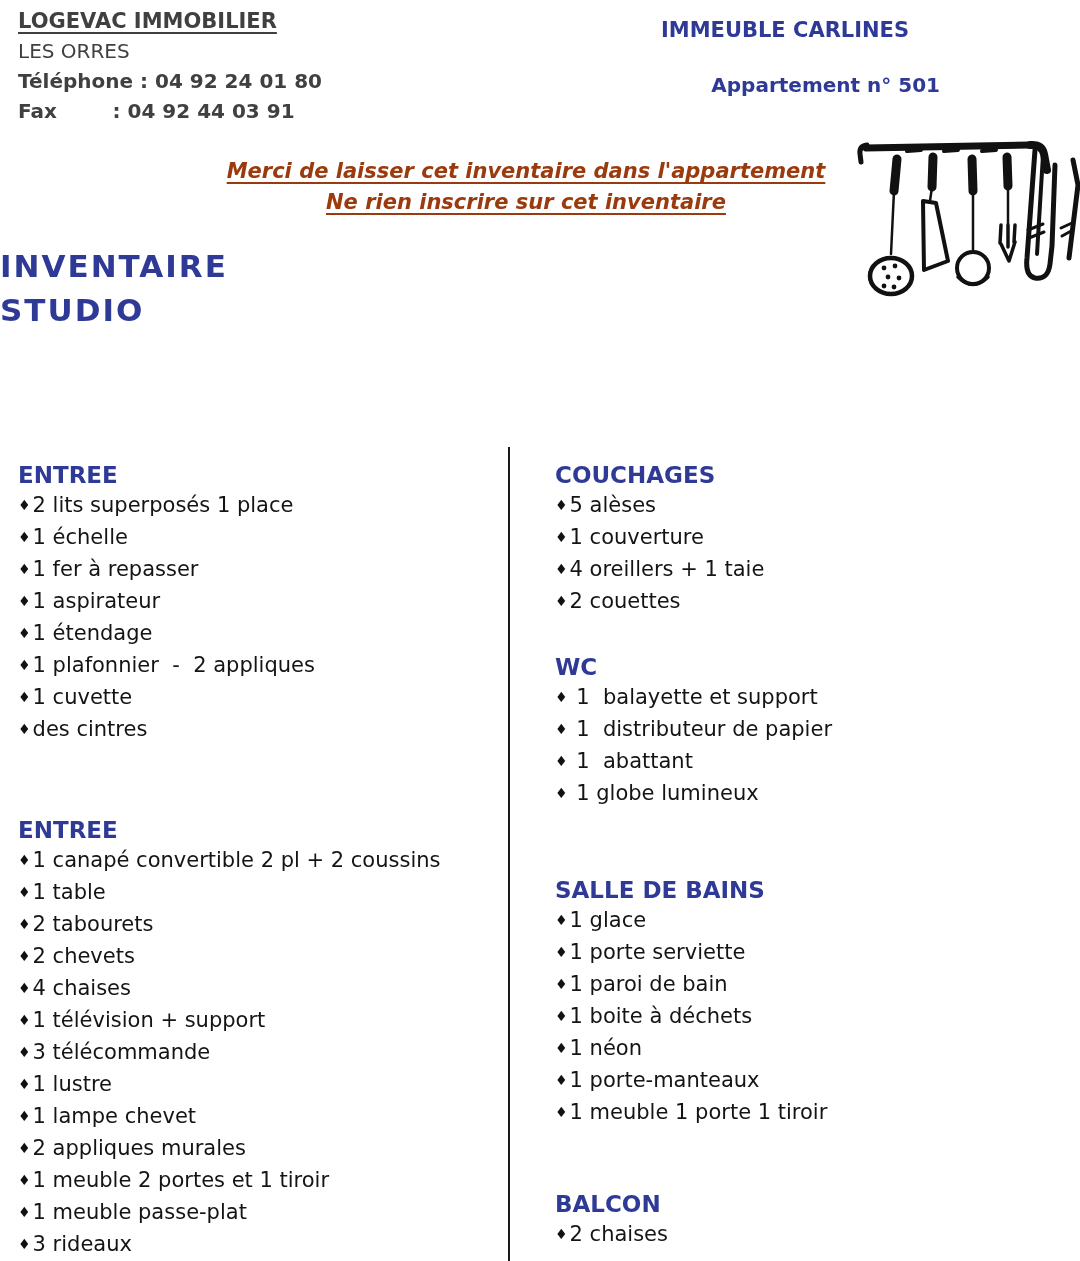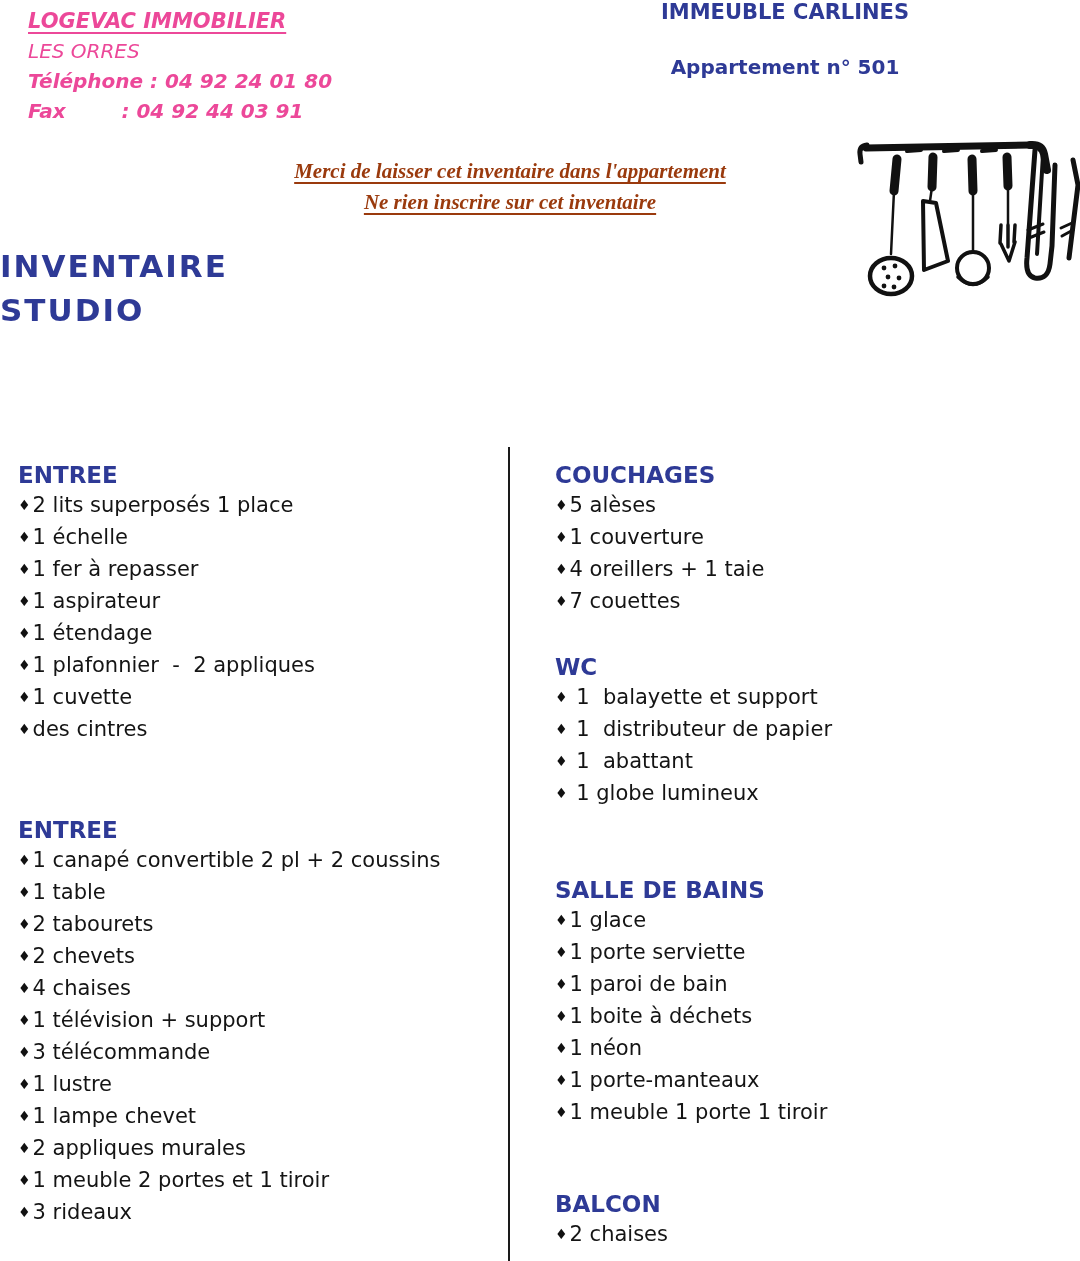--- a/index.html
+++ b/index.html
@@ -1,29 +1,29 @@
 <!DOCTYPE html>
 <html><head>
 <meta charset="utf-8">
 <style>
   html,body{margin:0;padding:0;background:#ffffff;}
   #page{
     position:relative;width:1080px;height:1261px;background:#ffffff;overflow:hidden;
     font-family:"DejaVu Sans",sans-serif;color:#141414;
   }
   
-  .header-left{position:absolute;left:28px;top:6px;line-height:30px;color:#ec4899;font-style:italic;}
+  .header-left{position:absolute;left:18px;top:6px;line-height:30px;color:#404040;}
   .company{font-size:21px;font-weight:bold;text-decoration:underline;text-decoration-thickness:2px;text-underline-offset:4px;}
   .addr{font-size:20px;}
   .tel,.fax{font-size:20px;font-weight:bold;white-space:pre;}
-  .header-right{position:absolute;left:630px;top:0;width:310px;text-align:center;color:#2e3a96;}
+  .header-right{position:absolute;left:630px;top:18px;width:310px;text-align:center;color:#2e3a96;}
   .building{font-size:21px;font-weight:bold;}
-  .apartment{font-size:20px;font-weight:bold;margin-top:31px;}
+  .apartment{font-size:20px;font-weight:bold;margin-top:31px;text-align:right;}
   
-  .notice{position:absolute;left:0;top:156px;width:1020px;text-align:center;color:#9a3a0d;font-family:Liberation Serif, serif;}
+  .notice{position:absolute;left:16px;top:156px;width:1020px;text-align:center;color:#9a3a0d;}
   .notice div{font-size:21px;font-weight:bold;font-style:italic;line-height:31px;
     text-decoration:underline;text-decoration-thickness:2px;text-underline-offset:4px;}
   
   .doc-title{position:absolute;left:0;top:244px;width:1020px;text-align:left;color:#2e3a96;
     font-size:31px;font-weight:bold;line-height:44px;letter-spacing:2px;}
   
   .utensils{position:absolute;left:845px;top:130px;width:235px;height:177px;}
   
   .divider{position:absolute;left:508px;top:447px;width:2px;height:814px;background:#1a1a1a;}
   .col{position:absolute;top:460px;}
@@ -133,31 +133,32 @@
       <div class="item"><span class="blt">♦</span><span class="itx">1 table</span></div>
       <div class="item"><span class="blt">♦</span><span class="itx">2 tabourets</span></div>
       <div class="item"><span class="blt">♦</span><span class="itx">2 chevets</span></div>
       <div class="item"><span class="blt">♦</span><span class="itx">4 chaises</span></div>
       <div class="item"><span class="blt">♦</span><span class="itx">1 télévision + support</span></div>
       <div class="item"><span class="blt">♦</span><span class="itx">3 télécommande</span></div>
       <div class="item"><span class="blt">♦</span><span class="itx">1 lustre</span></div>
       <div class="item"><span class="blt">♦</span><span class="itx">1 lampe chevet</span></div>
       <div class="item"><span class="blt">♦</span><span class="itx">2 appliques murales</span></div>
       <div class="item"><span class="blt">♦</span><span class="itx">1 meuble 2 portes et 1 tiroir</span></div>
+      <div class="item"><span class="blt">♦</span><span class="itx">1 meuble passe-plat</span></div>
       <div class="item"><span class="blt">♦</span><span class="itx">3 rideaux</span></div>
     </div>
   </div>
 
   <div class="col col-right">
     <div>
       <h3 class="sec-h">COUCHAGES</h3>
       <div class="item"><span class="blt">♦</span><span class="itx">5 alèses</span></div>
       <div class="item"><span class="blt">♦</span><span class="itx">1 couverture</span></div>
       <div class="item"><span class="blt">♦</span><span class="itx">4 oreillers + 1 taie</span></div>
-      <div class="item"><span class="blt">♦</span><span class="itx">7 couettes</span></div>
+      <div class="item"><span class="blt">♦</span><span class="itx">2 couettes</span></div>
     </div>
     <div class="mt-wc">
       <h3 class="sec-h">WC</h3>
       <div class="item"><span class="blt">♦</span><span class="itx"> 1  balayette et support</span></div>
       <div class="item"><span class="blt">♦</span><span class="itx"> 1  distributeur de papier</span></div>
       <div class="item"><span class="blt">♦</span><span class="itx"> 1  abattant</span></div>
       <div class="item"><span class="blt">♦</span><span class="itx"> 1 globe lumineux</span></div>
     </div>
     <div class="mt-sdb">
       <h3 class="sec-h">SALLE DE BAINS</h3>

